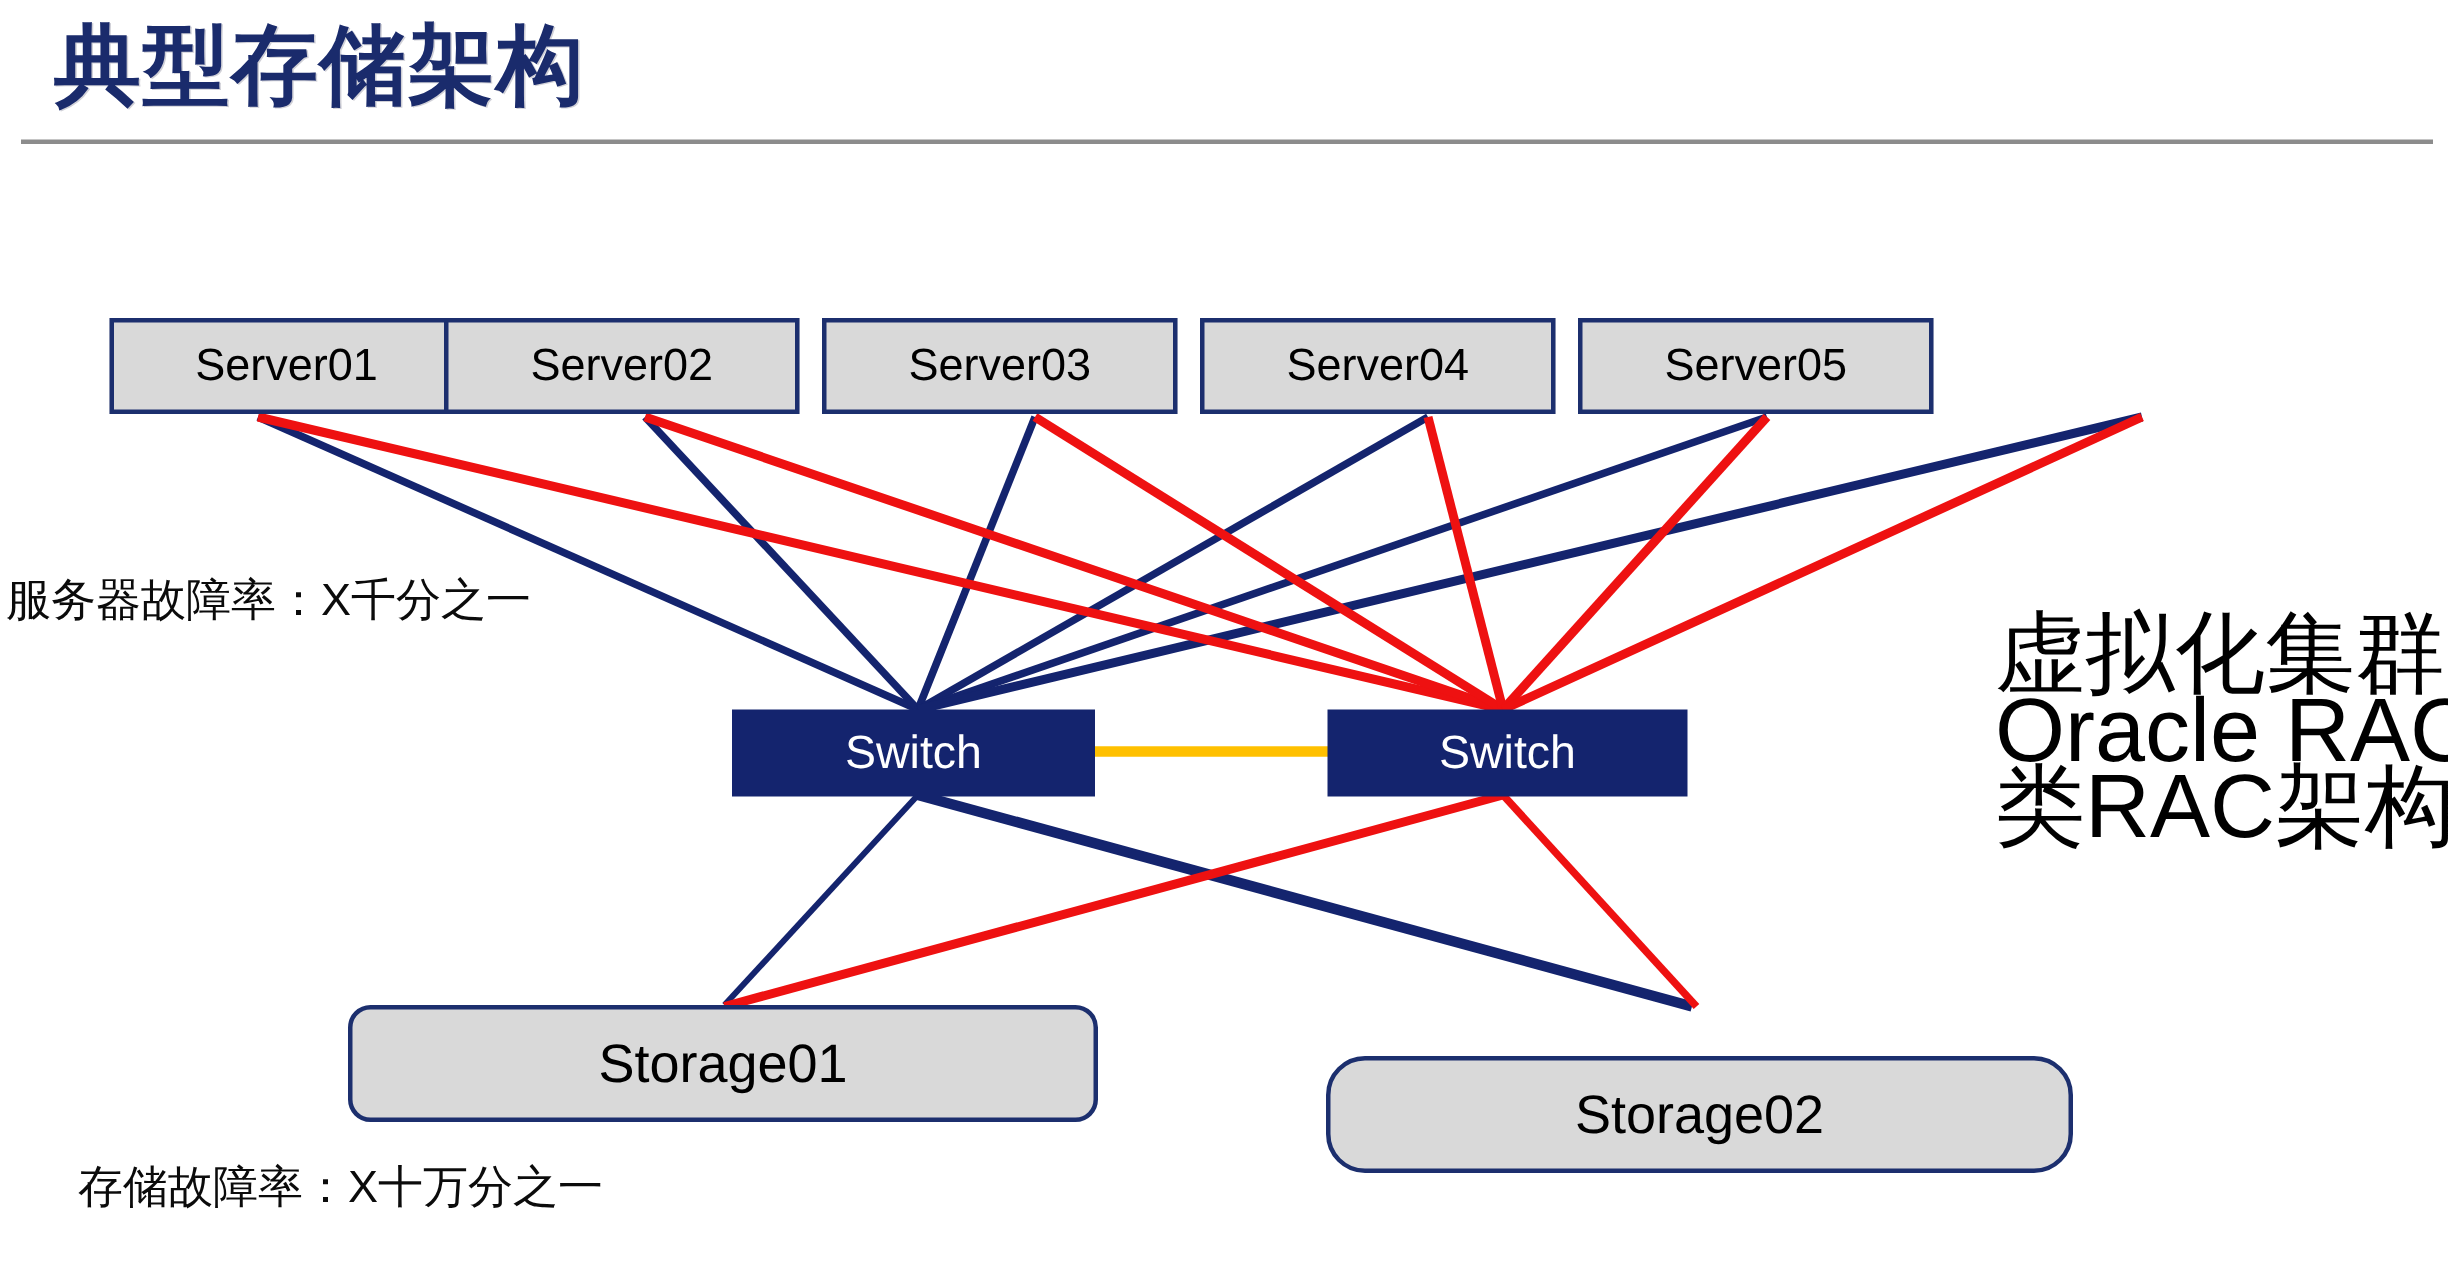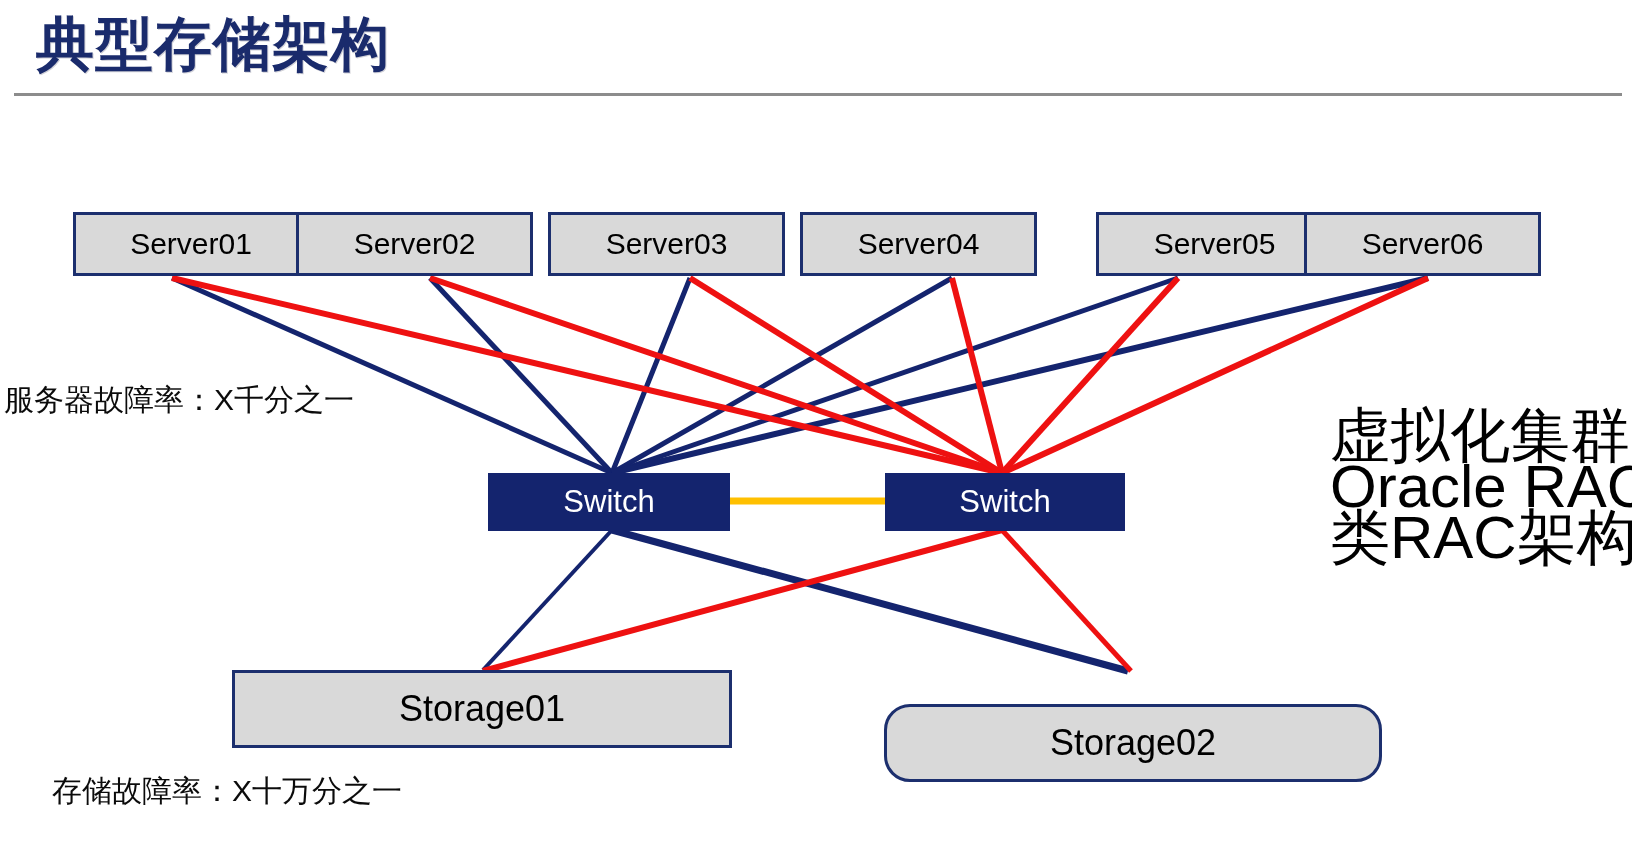--- a/index.html
+++ b/index.html
@@ -109,25 +109,24 @@
         <line x1="1428" y1="278" x2="1002" y2="473" stroke="#ee1111" stroke-width="6"></line>
         <line x1="1002" y1="530" x2="1131" y2="671" stroke="#ee1111" stroke-width="5"></line>
         <line x1="1002" y1="530" x2="483" y2="671" stroke="#ee1111" stroke-width="6"></line>
         <line x1="730" y1="501" x2="886" y2="501" stroke="#ffc000" stroke-width="7"></line>
       </svg>
 
   <div class="node node-server" style="left: 45px; top: 212px; width: 236px; height: 64px; margin-left: 28px;">Server01</div>
       <div class="node node-server" style="left: 296px; top: 212px; width: 237px; height: 64px;">Server02</div>
       <div class="node node-server" style="left: 548px; top: 212px; width: 237px; height: 64px;">Server03</div>
       <div class="node node-server" style="left: 800px; top: 212px; width: 237px; height: 64px;">Server04</div>
-      <div class="node node-server" style="left: 1096px; top: 212px; width: 237px; height: 64px;">Server05</div>
-      <div class="node node-server" style="left: 1304px; top: 212px; width: 237px; height: 64px;">Server06</div>
+      <div class="node node-server" style="left: 1052px; top: 212px; width: 237px; height: 64px;">Server05</div>
       <div class="node node-switch" style="left: 488px; top: 473px; width: 242px; height: 58px;">Switch</div>
       <div class="node node-switch" style="left: 885px; top: 473px; width: 240px; height: 58px;">Switch</div>
-      <div class="node node-storage" style="left: 232px; top: 670px; width: 500px; height: 78px;">Storage01</div>
+      <div class="node node-storage" style="left: 232px; top: 670px; width: 500px; height: 78px; border-radius: 15px;">Storage01</div>
       <div class="node node-storage" style="left: 884px; top: 704px; width: 498px; height: 78px; border-radius: 26px;">Storage02</div>
     </div>
 
   <div id="server-failure-label" class="side-label">服务器故障率：X千分之一</div>
 
   <div id="storage-failure-label" class="side-label">存储故障率：X十万分之一</div>
 
   <div id="annotation">
     <div>虚拟化集群</div>
     <div>Oracle RAC</div>

